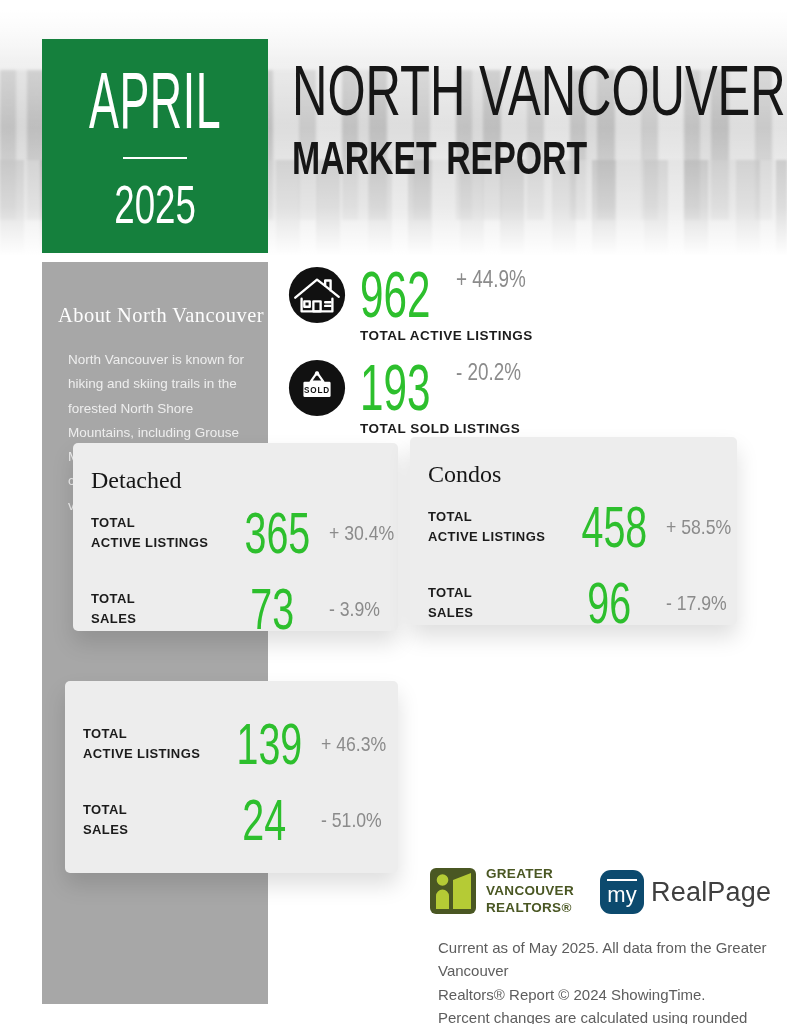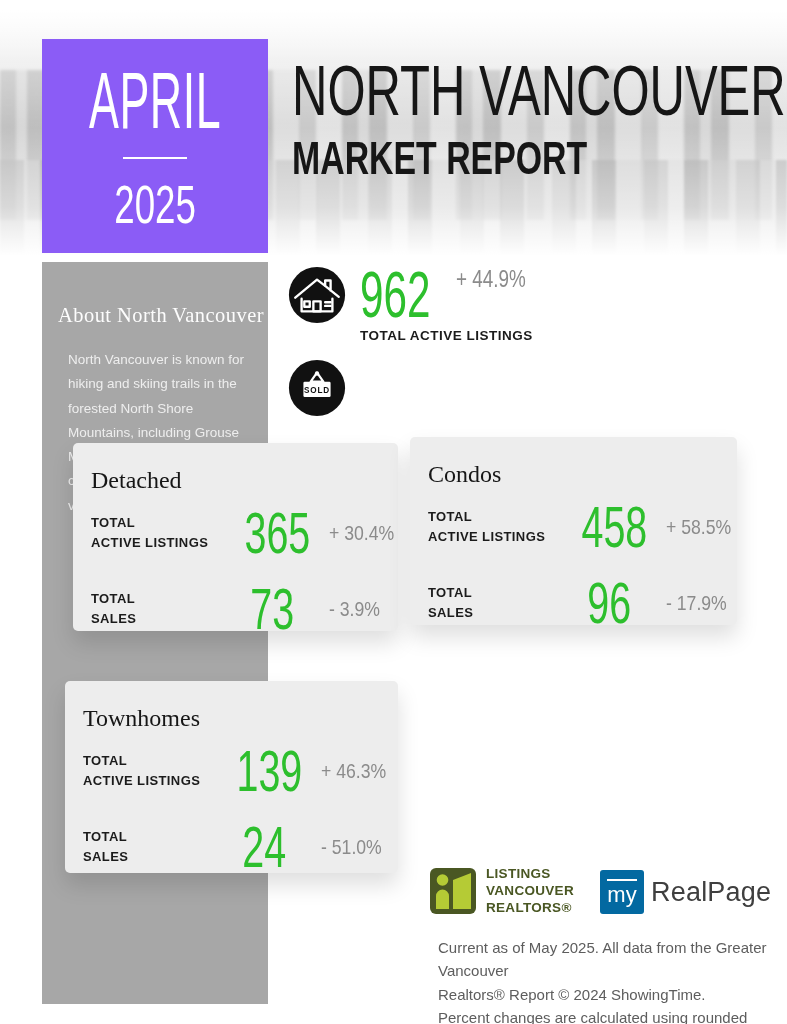--- a/index.html
+++ b/index.html
@@ -17,21 +17,21 @@
            filter:blur(1.6px); }
   .bldg2 { position:absolute; left:0; right:0; bottom:0; height:96px;
            background:repeating-linear-gradient(90deg, rgba(150,150,150,.55) 0 24px, rgba(200,200,200,.45) 24px 40px,
              rgba(120,120,120,.5) 40px 64px, rgba(180,180,180,.4) 64px 92px);
            filter:blur(1.2px); }
   .photo-fade { position:absolute; inset:0;
            background:linear-gradient(180deg, #fff 0%, rgba(255,255,255,.50) 20%, rgba(255,255,255,.30) 48%,
              rgba(255,255,255,.60) 80%, #fff 100%); }
 
   
-  .green-box { position:absolute; left:42px; top:39px; width:226px; height:214px; background:#8b5cf6;
+  .green-box { position:absolute; left:42px; top:39px; width:226px; height:214px; background:#15803d;
                display:flex; flex-direction:column; align-items:center; justify-content:center; z-index:3; }
   .month { color:#fff; font-size:80px; line-height:1; transform:scaleX(.56); letter-spacing:1px; }
   .banner-divider { width:64px; height:2px; background:#fff; margin:16px 0 18px; }
   .year { color:#fff; font-size:54px; line-height:1; transform:scaleX(.68); }
 
   
   .title-block { position:absolute; left:292px; top:56px; z-index:3; white-space:nowrap; }
   .title1 { font-size:70px; line-height:70px; font-weight:400; color:#161616; transform:scaleX(.70); transform-origin:left center; }
   .title2 { font-size:47px; line-height:47px; font-weight:700; color:#161616; transform:scaleX(.72); transform-origin:left center; margin-top:8px; }
 
@@ -64,21 +64,21 @@
   .row-label { font-size:13px; font-weight:700; letter-spacing:.4px; line-height:1.55; color:#1b1b1b; white-space:pre-line; }
   .row-value { text-align:center;text-decoration:underline; }
   .row-value span { font-size:58px; line-height:.9; color:#2dbf2d; transform:scaleX(.68); transform-origin:center center; display:inline-block; }
   .row-change { padding-left:14px; }
   .row-change span { font-size:21px; color:#8b8b8b; transform:scaleX(.84); transform-origin:left center; display:inline-block; white-space:nowrap; }
 
   
   .gvr-logo { position:absolute; left:430px; top:866px; display:flex; align-items:center; gap:10px; }
   .gvr-text { font-size:13.5px; font-weight:800; color:#4a5723; line-height:1.25; letter-spacing:.3px; }
   .mrp-logo { position:absolute; left:600px; top:870px; display:flex; align-items:center; gap:7px; }
-  .mrp-box { width:44px; height:44px; background:#0369a1; border-radius:3px; display:flex; align-items:center; justify-content:center; }
+  .mrp-box { width:44px; height:44px; background:#0c4a6e; border-radius:11px; display:flex; align-items:center; justify-content:center; }
   .mrp-my { color:#fff; font-size:22px; line-height:1; border-top:2px solid #fff; padding-top:3px; }
   .mrp-name { font-size:27px; color:#3f3f3f; letter-spacing:.2px; }
   .disclaimer { position:absolute; left:438px; top:936px; width:345px; font-size:15px; line-height:1.55;
                 color:#5d5d5d; white-space:pre-line; }
 </style>
 </head>
 <body>
 
 <div class="page">
 
@@ -129,20 +129,27 @@
     </div>
 
     <div class="stat-row">
       <svg class="stat-icon" viewBox="0 0 64 64">
         <circle cx="32" cy="32" r="31" fill="#111"></circle>
         <path d="M32 15 L25 25 H39 Z" stroke="#fff" stroke-width="2.4" fill="none" stroke-linejoin="round"></path>
         <circle cx="32" cy="16" r="2.4" fill="#fff"></circle>
         <rect x="17" y="25" width="30" height="17" rx="1.5" fill="#fff"></rect>
         <text x="32" y="37" text-anchor="middle" font-family="Liberation Sans, sans-serif" font-size="9" font-weight="bold" fill="#111" letter-spacing="1">SOLD</text>
       </svg>
+      <div class="stat-content">
+        <div class="stat-line">
+          <div class="stat-num-wrap"><span class="stat-num">193</span></div>
+          <span class="stat-change">- 20.2%</span>
+        </div>
+        <div class="stat-label">TOTAL SOLD LISTINGS</div>
+      </div>
     </div>
 
   </div>
 
   <div class="card card-detached">
     <div class="card-title">Detached</div>
     <div class="card-row">
       <div class="row-label">TOTAL
 ACTIVE LISTINGS</div>
       <div class="row-value"><span>365</span></div>
@@ -166,21 +173,20 @@
     </div>
     <div class="card-row">
       <div class="row-label">TOTAL
 SALES</div>
       <div class="row-value"><span>96</span></div>
       <div class="row-change"><span>- 17.9%</span></div>
     </div>
   </div>
 
   <div class="card card-townhomes">
-    <div class="card-title">Townhomes</div>
     <div class="card-row">
       <div class="row-label">TOTAL
 ACTIVE LISTINGS</div>
       <div class="row-value"><span>139</span></div>
       <div class="row-change"><span>+ 46.3%</span></div>
     </div>
     <div class="card-row">
       <div class="row-label">TOTAL
 SALES</div>
       <div class="row-value"><span>24</span></div>
@@ -188,21 +194,21 @@
     </div>
   </div>
 
   <div class="gvr-logo">
     <svg width="46" height="46" viewBox="0 0 46 46">
       <rect x="0" y="0" width="46" height="46" rx="6" fill="#4a5723"></rect>
       <circle cx="12.5" cy="12" r="5.8" fill="#b5cb35"></circle>
       <path d="M6 41 V28 a6.5 6.5 0 0 1 13 0 V41 Z" fill="#b5cb35"></path>
       <polygon points="23,12 41,5 41,41 23,41" fill="#b5cb35"></polygon>
     </svg>
-    <div class="gvr-text" style="white-space:pre-line">LISTINGS
+    <div class="gvr-text" style="white-space:pre-line">GREATER
 VANCOUVER
 REALTORS®</div>
   </div>
 
   <div class="mrp-logo">
     <div class="mrp-box">
       <span class="mrp-my">my</span>
     </div>
     <span class="mrp-name">RealPage</span>
   </div>

